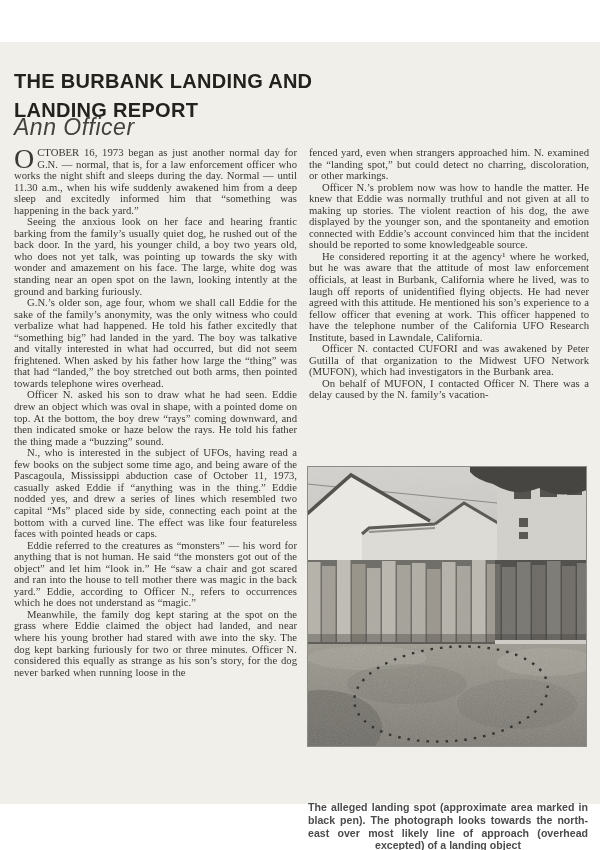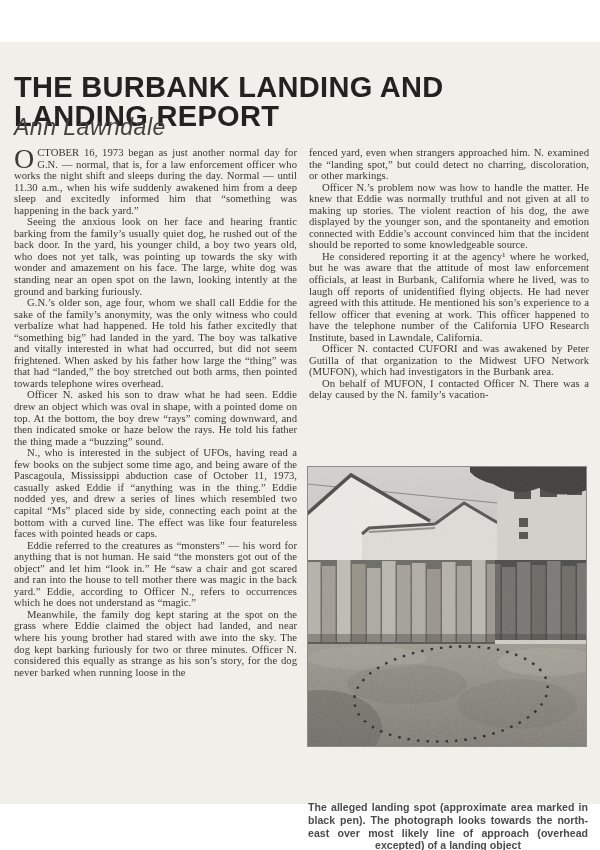--- a/index.html
+++ b/index.html
@@ -7,21 +7,21 @@
     width:600px;height:850px;position:relative;background:#ffffff;
     font-family:"Liberation Serif",serif;overflow:hidden;
   }
   .page{
     position:absolute;left:0;top:42px;width:600px;height:762px;
     background:#f1efe9;
   }
   .title{
     position:absolute;left:14px;top:12px;width:560px;
     font-family:"Liberation Sans",sans-serif;font-weight:bold;
-    font-size:29px;line-height:29px;letter-spacing:.3px;color:#23221f;
+    font-size:20px;line-height:29px;letter-spacing:.3px;color:#23221f;
   }
   .author{
     position:absolute;left:14px;top:72px;
     font-family:"Liberation Sans",sans-serif;font-style:italic;
     font-size:23px;color:#45423e;letter-spacing:.5px;
   }
   .col{
     position:absolute;top:105px;width:283px;
     font-size:10.7px;line-height:11.55px;color:#3c3833;
     text-align:justify;word-spacing:.4px;
@@ -45,21 +45,21 @@
     text-align:justify;text-align-last:center;margin-top:48px;
   }
 </style>
 </head>
 <body>
 
 <div class="page">
 
   <h1 class="title"><span>THE BURBANK LANDING AND</span><br><span>LANDING REPORT</span></h1>
 
-  <div class="author">Ann Lawndale</div>
+  <div class="author">Ann Officer</div>
 
   <div class="col col-left">
     <p class="noindent"><span class="dropcap">O</span><span>CTOBER 16, 1973 began as just another normal day for G.N. — normal, that is, for a law enforcement officer who works the night shift and sleeps during the day. Normal — until 11.30 a.m., when his wife suddenly awakened him from a deep sleep and excitedly informed him that “something was happening in the back yard.”</span></p>
     <p>Seeing the anxious look on her face and hearing frantic barking from the family’s usually quiet dog, he rushed out of the back door. In the yard, his younger child, a boy two years old, who does not yet talk, was pointing up towards the sky with wonder and amazement on his face. The large, white dog was standing near an open spot on the lawn, looking intently at the ground and barking furiously.</p>
     <p>G.N.’s older son, age four, whom we shall call Eddie for the sake of the family’s anonymity, was the only witness who could verbalize what had happened. He told his father excitedly that “something big” had landed in the yard. The boy was talkative and vitally interested in what had occurred, but did not seem frightened. When asked by his father how large the “thing” was that had “landed,” the boy stretched out both arms, then pointed towards telephone wires overhead.</p>
     <p>Officer N. asked his son to draw what he had seen. Eddie drew an object which was oval in shape, with a pointed dome on top. At the bottom, the boy drew “rays” coming downward, and then indicated smoke or haze below the rays. He told his father the thing made a “buzzing” sound.</p>
     <p>N., who is interested in the subject of UFOs, having read a few books on the subject some time ago, and being aware of the Pascagoula, Mississippi abduction case of October 11, 1973, casually asked Eddie if “anything was in the thing.” Eddie nodded yes, and drew a series of lines which resembled two capital “Ms” placed side by side, connecting each point at the bottom with a curved line. The effect was like four featureless faces with pointed heads or caps.</p>
     <p>Eddie referred to the creatures as “monsters” — his word for anything that is not human. He said “the monsters got out of the object” and let him “look in.” He “saw a chair and got scared and ran into the house to tell mother there was magic in the back yard.” Eddie, according to Officer N., refers to occurrences which he does not understand as “magic.”</p>
     <p>Meanwhile, the family dog kept staring at the spot on the grass where Eddie claimed the object had landed, and near where his young brother had stared with awe into the sky. The dog kept barking furiously for two or three minutes. Officer N. considered this equally as strange as his son’s story, for the dog never barked when running loose in the</p>
   </div>

